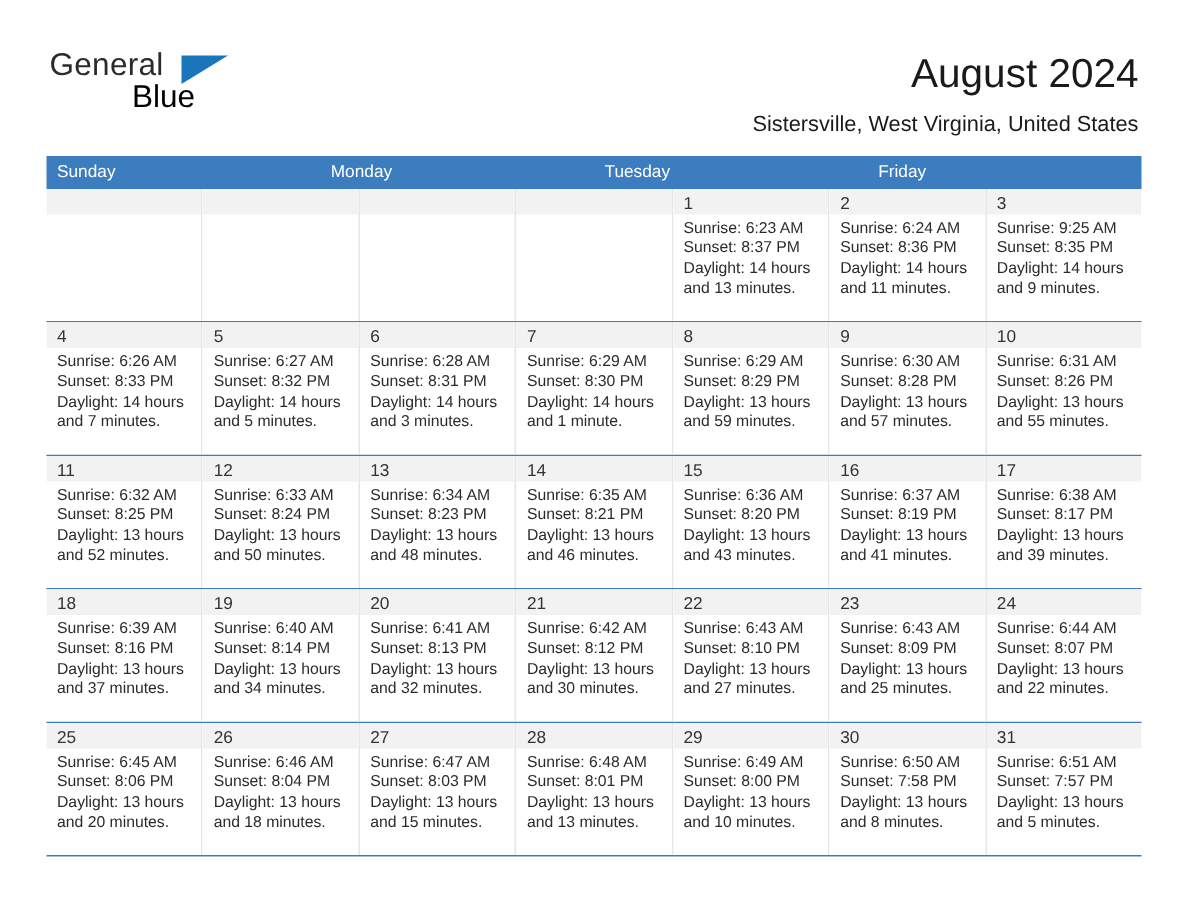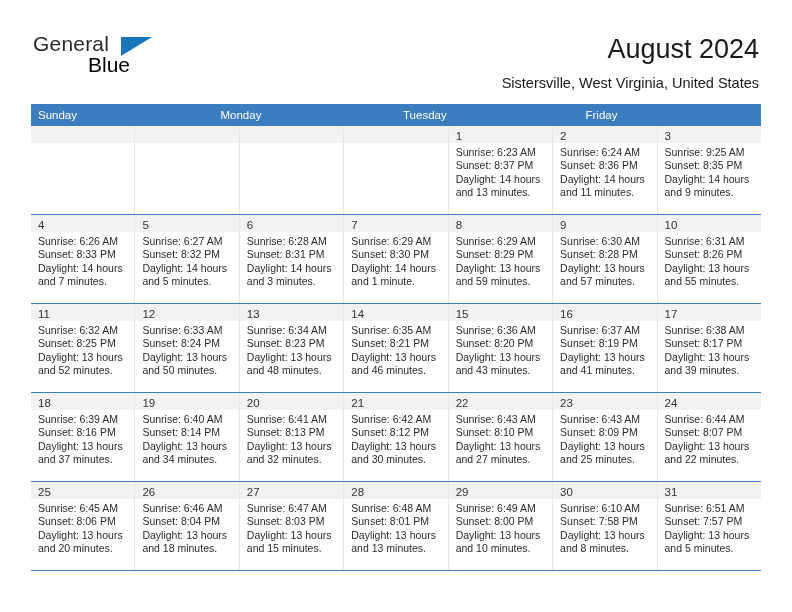--- a/index.html
+++ b/index.html
@@ -478,21 +478,21 @@
         <div class="info">
           <div>Sunrise: 6:49 AM</div>
           <div>Sunset: 8:00 PM</div>
           <div>Daylight: 13 hours</div>
           <div>and 10 minutes.</div>
         </div>
       </div>
       <div class="cell">
         <div class="daynum-band"><span class="daynum">30</span></div>
         <div class="info">
-          <div>Sunrise: 6:10 AM</div>
+          <div>Sunrise: 6:50 AM</div>
           <div>Sunset: 7:58 PM</div>
           <div>Daylight: 13 hours</div>
           <div>and 8 minutes.</div>
         </div>
       </div>
       <div class="cell">
         <div class="daynum-band"><span class="daynum">31</span></div>
         <div class="info">
           <div>Sunrise: 6:51 AM</div>
           <div>Sunset: 7:57 PM</div>

